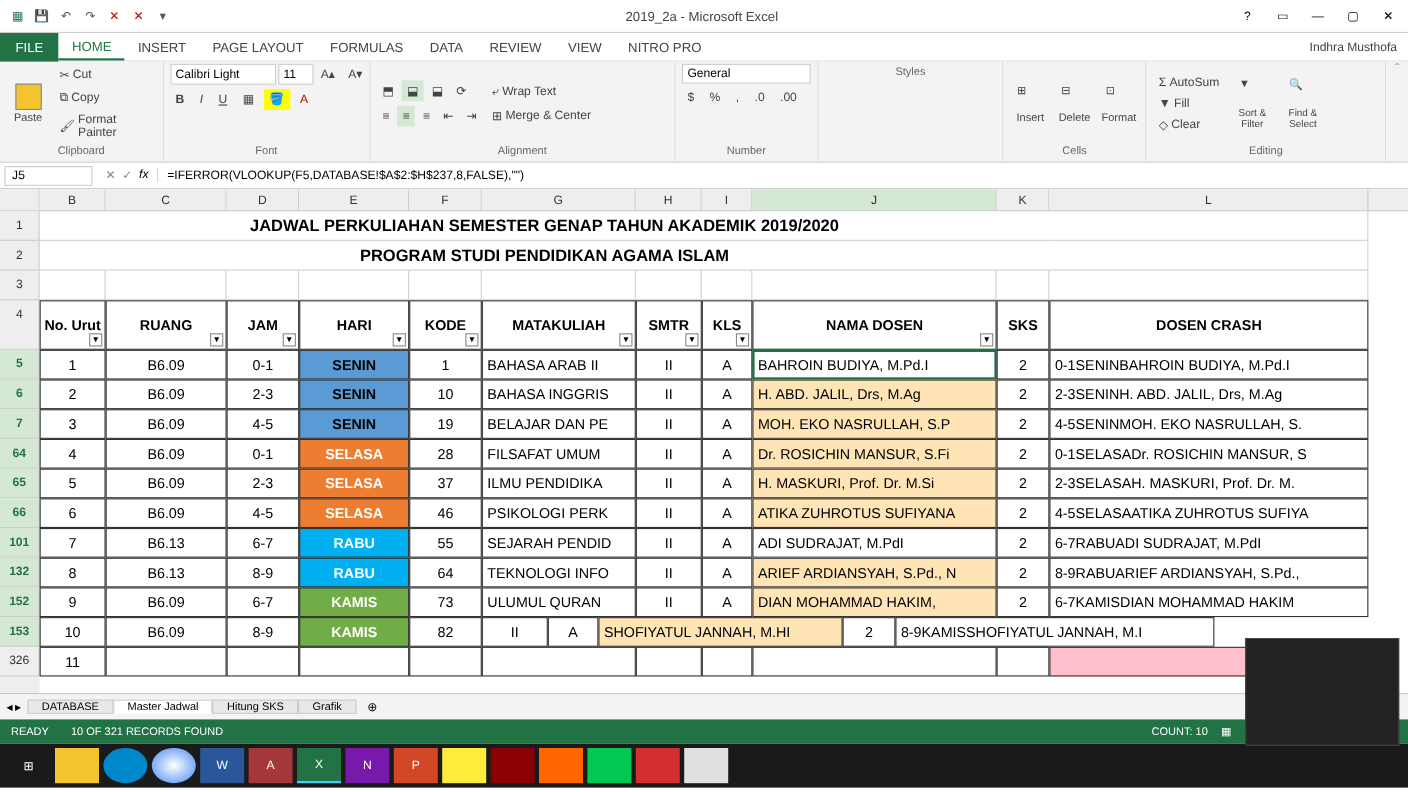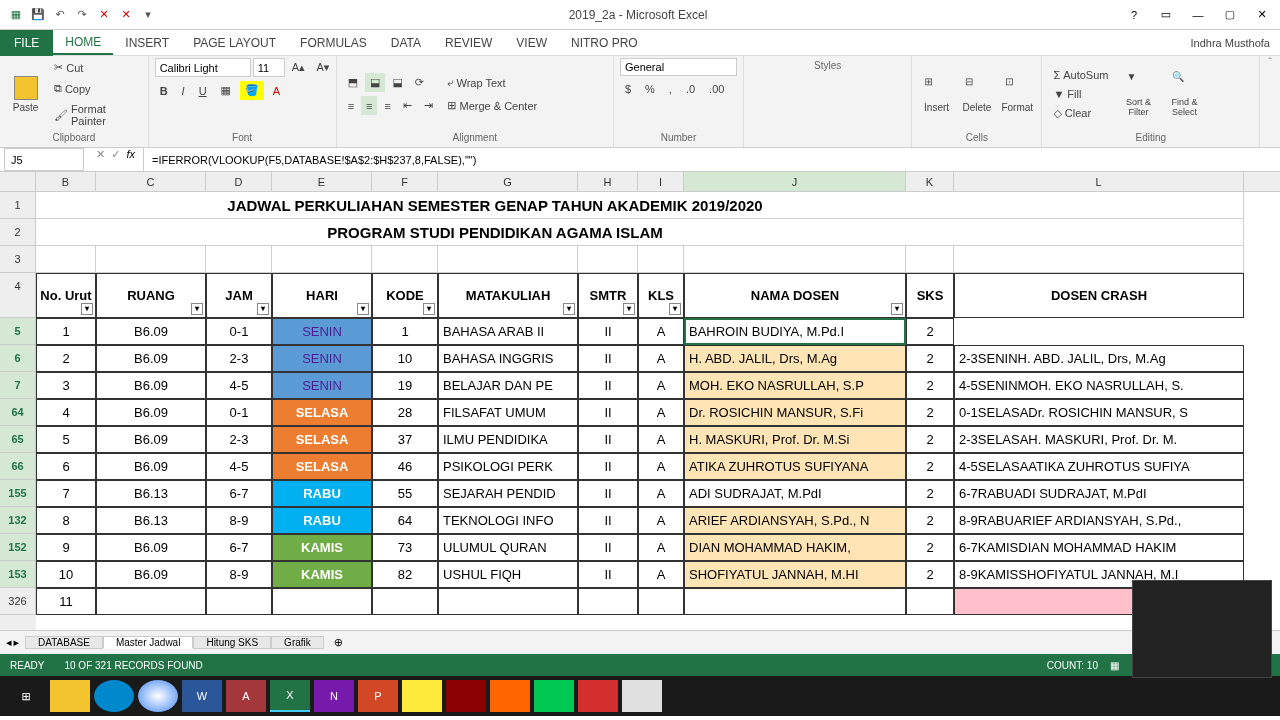--- a/index.html
+++ b/index.html
@@ -16,39 +16,39 @@
 .menu-tab.active{border-bottom:2px solid #217346;color:#217346}
 .user-area{margin-left:auto;padding-right:10px;font-size:11px;color:#444}
 .ribbon{height:92px;background:#f3f3f3;display:flex;border-bottom:1px solid #ccc}
 .rgroup{border-right:1px solid #ddd;display:flex;flex-direction:column;padding:2px 6px}
 .rgroup-body{flex:1;display:flex;align-items:center;gap:4px}
 .rgroup-label{text-align:center;font-size:10px;color:#666;padding:2px 0}
 .rbtn{padding:3px 5px;font-size:11px;color:#444;cursor:pointer;display:flex;align-items:center;gap:3px}
 .big-btn{display:flex;flex-direction:column;align-items:center;justify-content:center;width:42px;height:68px;cursor:pointer;font-size:10px;color:#444}
 .big-btn-icon{width:24px;height:24px;margin-bottom:2px}
 .font-select{border:1px solid #ccc;background:#fff;padding:2px 4px;font-size:11px}
-.formula-bar{height:24px;display:flex;border-bottom:1px solid #ccc;background:#fff}
+.formula-bar{height:24px;display:flex;align-items:center;border-bottom:1px solid #ccc;background:#fff}
 .name-box{width:80px;border:1px solid #ccc;padding:2px 6px;font-size:11px;margin:0 4px}
 .fb-btns{display:flex;gap:6px;padding:0 8px;border-right:1px solid #ccc}
 .fb-input{flex:1;padding:2px 8px;font-size:11px;border:none}
 .grid-area{position:relative;height:458px;overflow:hidden}
 .col-headers{display:flex;height:20px;background:#eee;border-bottom:1px solid #ccc}
 .corner{width:36px;border-right:1px solid #ccc;background:#eee}
 .col-h{border-right:1px solid #ccc;text-align:center;font-size:11px;color:#333;line-height:20px;background:#eee}
 .col-h.sel{background:#d4e8d4}
 .grid-body{display:flex;height:438px}
 .row-headers{width:36px;background:#eee}
 .row-h{height:27px;border-bottom:1px solid #ccc;border-right:1px solid #ccc;text-align:center;font-size:11px;color:#333;line-height:27px}
 .row-h.sel{background:#d4e8d4;color:#217346;font-weight:bold}
 .cells{flex:1;position:relative}
 .row{display:flex;height:27px}
 .cell{border-right:1px solid #d0d0d0;border-bottom:1px solid #d0d0d0;padding:2px 4px;font-size:13px;display:flex;align-items:center;overflow:hidden;white-space:nowrap}
 .header-cell{font-weight:bold;justify-content:center;border:1px solid #333}
 .data-cell{border:1px solid #333}
-.c-senin{background:#5b9bd5;color:#4c1d95;font-weight:normal;justify-content:center}
+.c-senin{background:#5b9bd5;color:#000000;font-weight:bold;justify-content:center}
 .c-selasa{background:#ed7d31;color:#fff;font-weight:bold;justify-content:center}
 .c-rabu{background:#00b0f0;color:#fff;font-weight:bold;justify-content:center}
 .c-kamis{background:#70ad47;color:#fff;font-weight:bold;justify-content:center}
 .dosen-bg{background:#ffe4b5}
 .sel-cell{outline:2px solid #217346;outline-offset:-2px}
 .sheet-tabs{height:24px;display:flex;align-items:center;background:#f3f3f3;border-top:1px solid #ccc}
 .sheet-nav{display:flex;gap:2px;padding:0 6px}
 .sheet-tab{padding:0 12px;font-size:10px;border:1px solid #ccc;background:#e8e8e8;cursor:pointer}
 .sheet-tab.active{background:#fff;border-bottom:1px solid #fff;font-weight:normal}
 .status-bar{height:22px;background:#217346;color:#fff;display:flex;align-items:center;padding:0 10px;font-size:10px}
@@ -248,21 +248,21 @@
         <div class="row-h" style="height: 27px;">1</div>
         <div class="row-h" style="height: 27px;">2</div>
         <div class="row-h" style="height: 27px;">3</div>
         <div class="row-h" style="height: 45px;">4</div>
         <div class="row-h sel">5</div>
         <div class="row-h sel">6</div>
         <div class="row-h sel">7</div>
         <div class="row-h sel">64</div>
         <div class="row-h sel">65</div>
         <div class="row-h sel">66</div>
-        <div class="row-h sel">155</div>
+        <div class="row-h sel">101</div>
         <div class="row-h sel">132</div>
         <div class="row-h sel">152</div>
         <div class="row-h sel">153</div>
         <div class="row-h">326</div>
       </div>
     <div class="cells" id="cells">
       <div class="title-row">
           <div class="title-cell" style="width:918px">JADWAL PERKULIAHAN SEMESTER GENAP TAHUN AKADEMIK 2019/2020</div>
           <div class="cell cw-l"></div>
         </div>
@@ -328,20 +328,21 @@
             <div class="cell data-cell cw-b" style="justify-content:center">1</div>
             <div class="cell data-cell cw-c" style="justify-content:center">B6.09</div>
             <div class="cell data-cell cw-d" style="justify-content:center">0-1</div>
             <div class="cell data-cell cw-e c-senin">SENIN</div>
             <div class="cell data-cell cw-f" style="justify-content:center">1</div>
             <div class="cell data-cell cw-g">BAHASA ARAB II</div>
             <div class="cell data-cell cw-h" style="justify-content:center">II</div>
             <div class="cell data-cell cw-i" style="justify-content:center">A</div>
             <div class="cell data-cell cw-j  sel-cell">BAHROIN BUDIYA, M.Pd.I</div>
             <div class="cell data-cell cw-k" style="justify-content:center">2</div>
+            <div class="cell data-cell cw-l">0-1SENINBAHROIN BUDIYA, M.Pd.I</div>
           </div>
           <div class="row">
             <div class="cell data-cell cw-b" style="justify-content:center">2</div>
             <div class="cell data-cell cw-c" style="justify-content:center">B6.09</div>
             <div class="cell data-cell cw-d" style="justify-content:center">2-3</div>
             <div class="cell data-cell cw-e c-senin">SENIN</div>
             <div class="cell data-cell cw-f" style="justify-content:center">10</div>
             <div class="cell data-cell cw-g">BAHASA INGGRIS</div>
             <div class="cell data-cell cw-h" style="justify-content:center">II</div>
             <div class="cell data-cell cw-i" style="justify-content:center">A</div>
@@ -439,21 +440,20 @@
             <div class="cell data-cell cw-j dosen-bg">DIAN MOHAMMAD HAKIM,</div>
             <div class="cell data-cell cw-k" style="justify-content:center">2</div>
             <div class="cell data-cell cw-l">6-7KAMISDIAN MOHAMMAD HAKIM</div>
           </div>
           <div class="row">
             <div class="cell data-cell cw-b" style="justify-content:center">10</div>
             <div class="cell data-cell cw-c" style="justify-content:center">B6.09</div>
             <div class="cell data-cell cw-d" style="justify-content:center">8-9</div>
             <div class="cell data-cell cw-e c-kamis">KAMIS</div>
             <div class="cell data-cell cw-f" style="justify-content:center">82</div>
-            <div class="cell data-cell cw-g">USHUL FIQH</div>
             <div class="cell data-cell cw-h" style="justify-content:center">II</div>
             <div class="cell data-cell cw-i" style="justify-content:center">A</div>
             <div class="cell data-cell cw-j dosen-bg">SHOFIYATUL JANNAH, M.HI</div>
             <div class="cell data-cell cw-k" style="justify-content:center">2</div>
             <div class="cell data-cell cw-l">8-9KAMISSHOFIYATUL JANNAH, M.I</div>
           </div>
           <div class="row">
             <div class="cell data-cell cw-b" style="justify-content:center">11</div>
             <div class="cell data-cell cw-c" style="justify-content:center"></div>
             <div class="cell data-cell cw-d" style="justify-content:center"></div>

